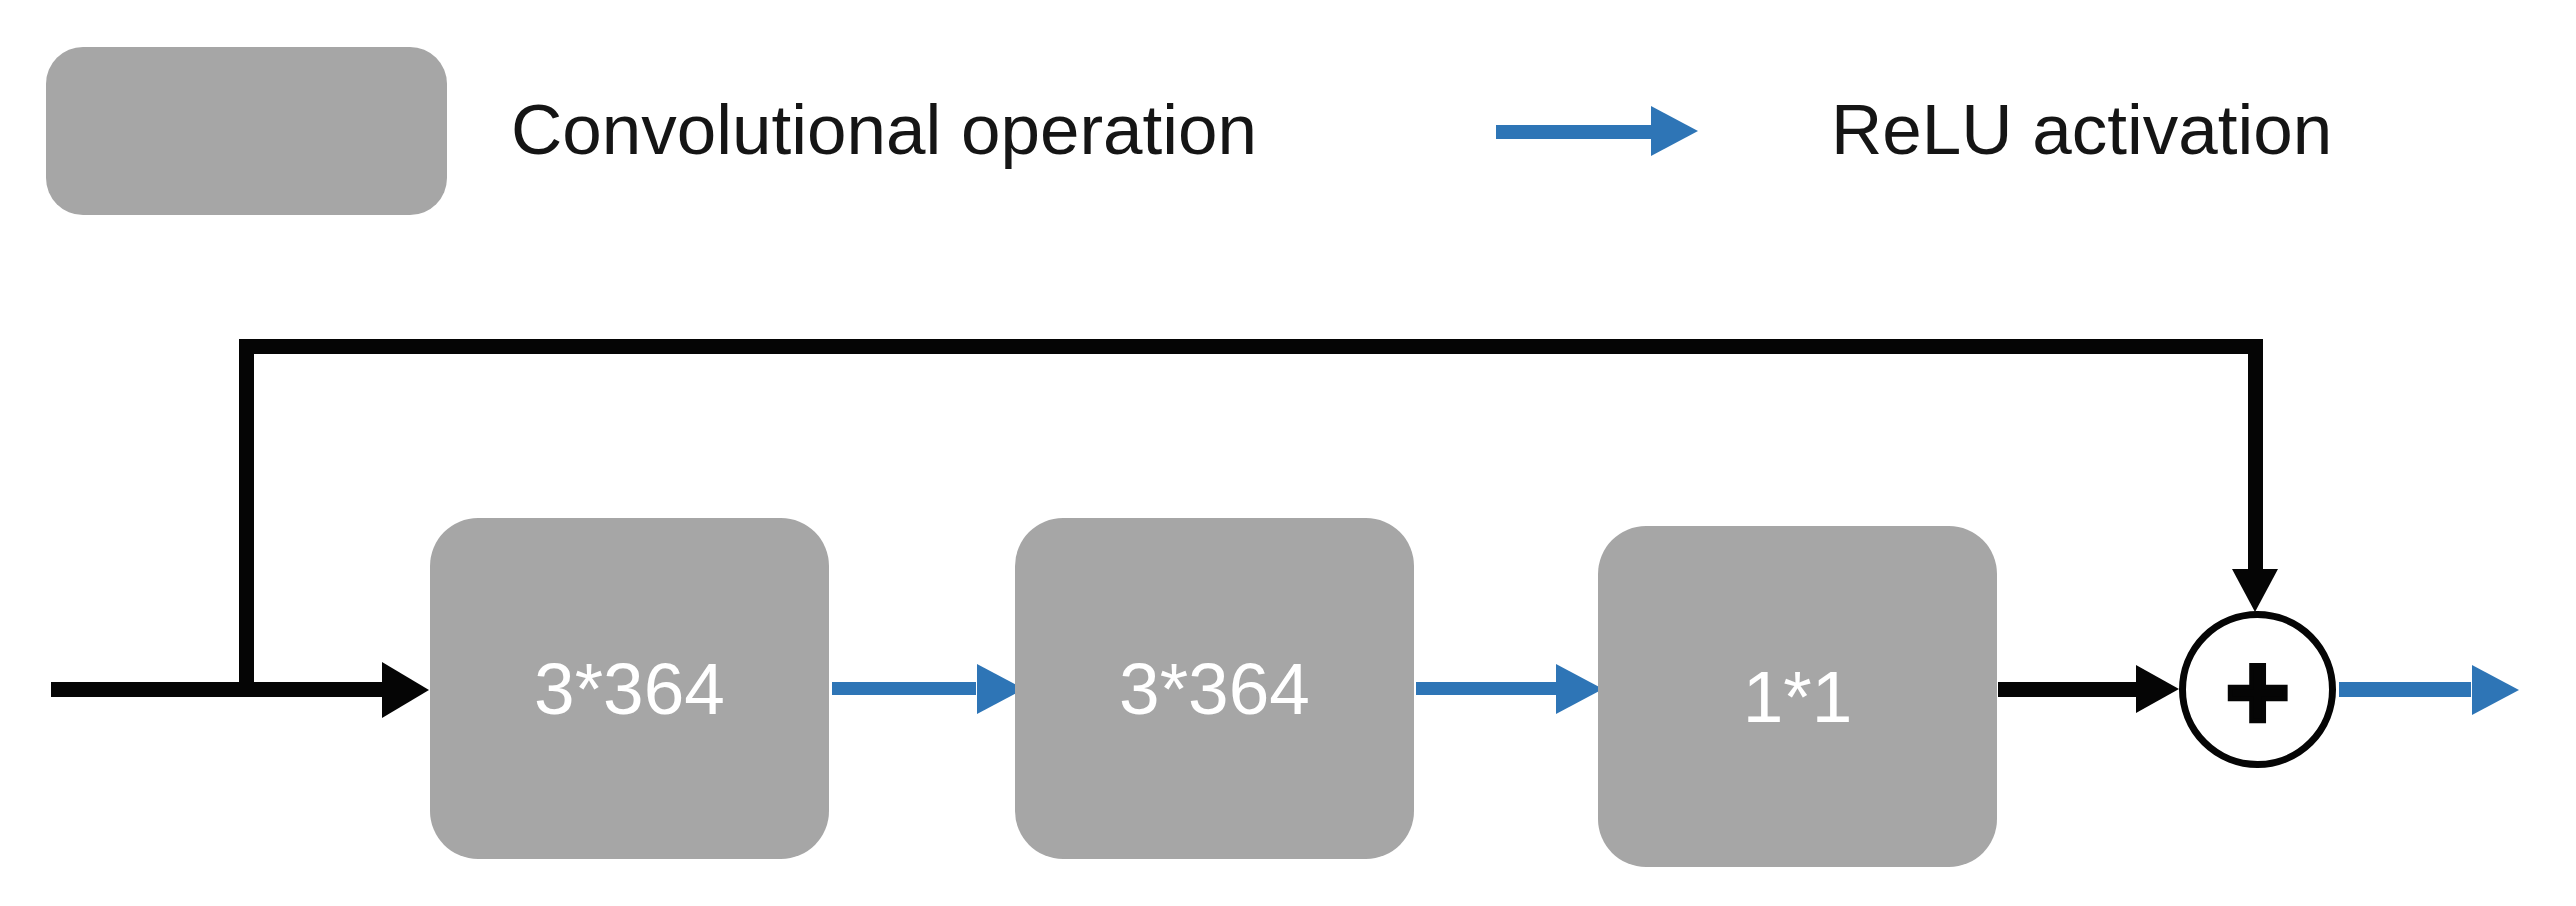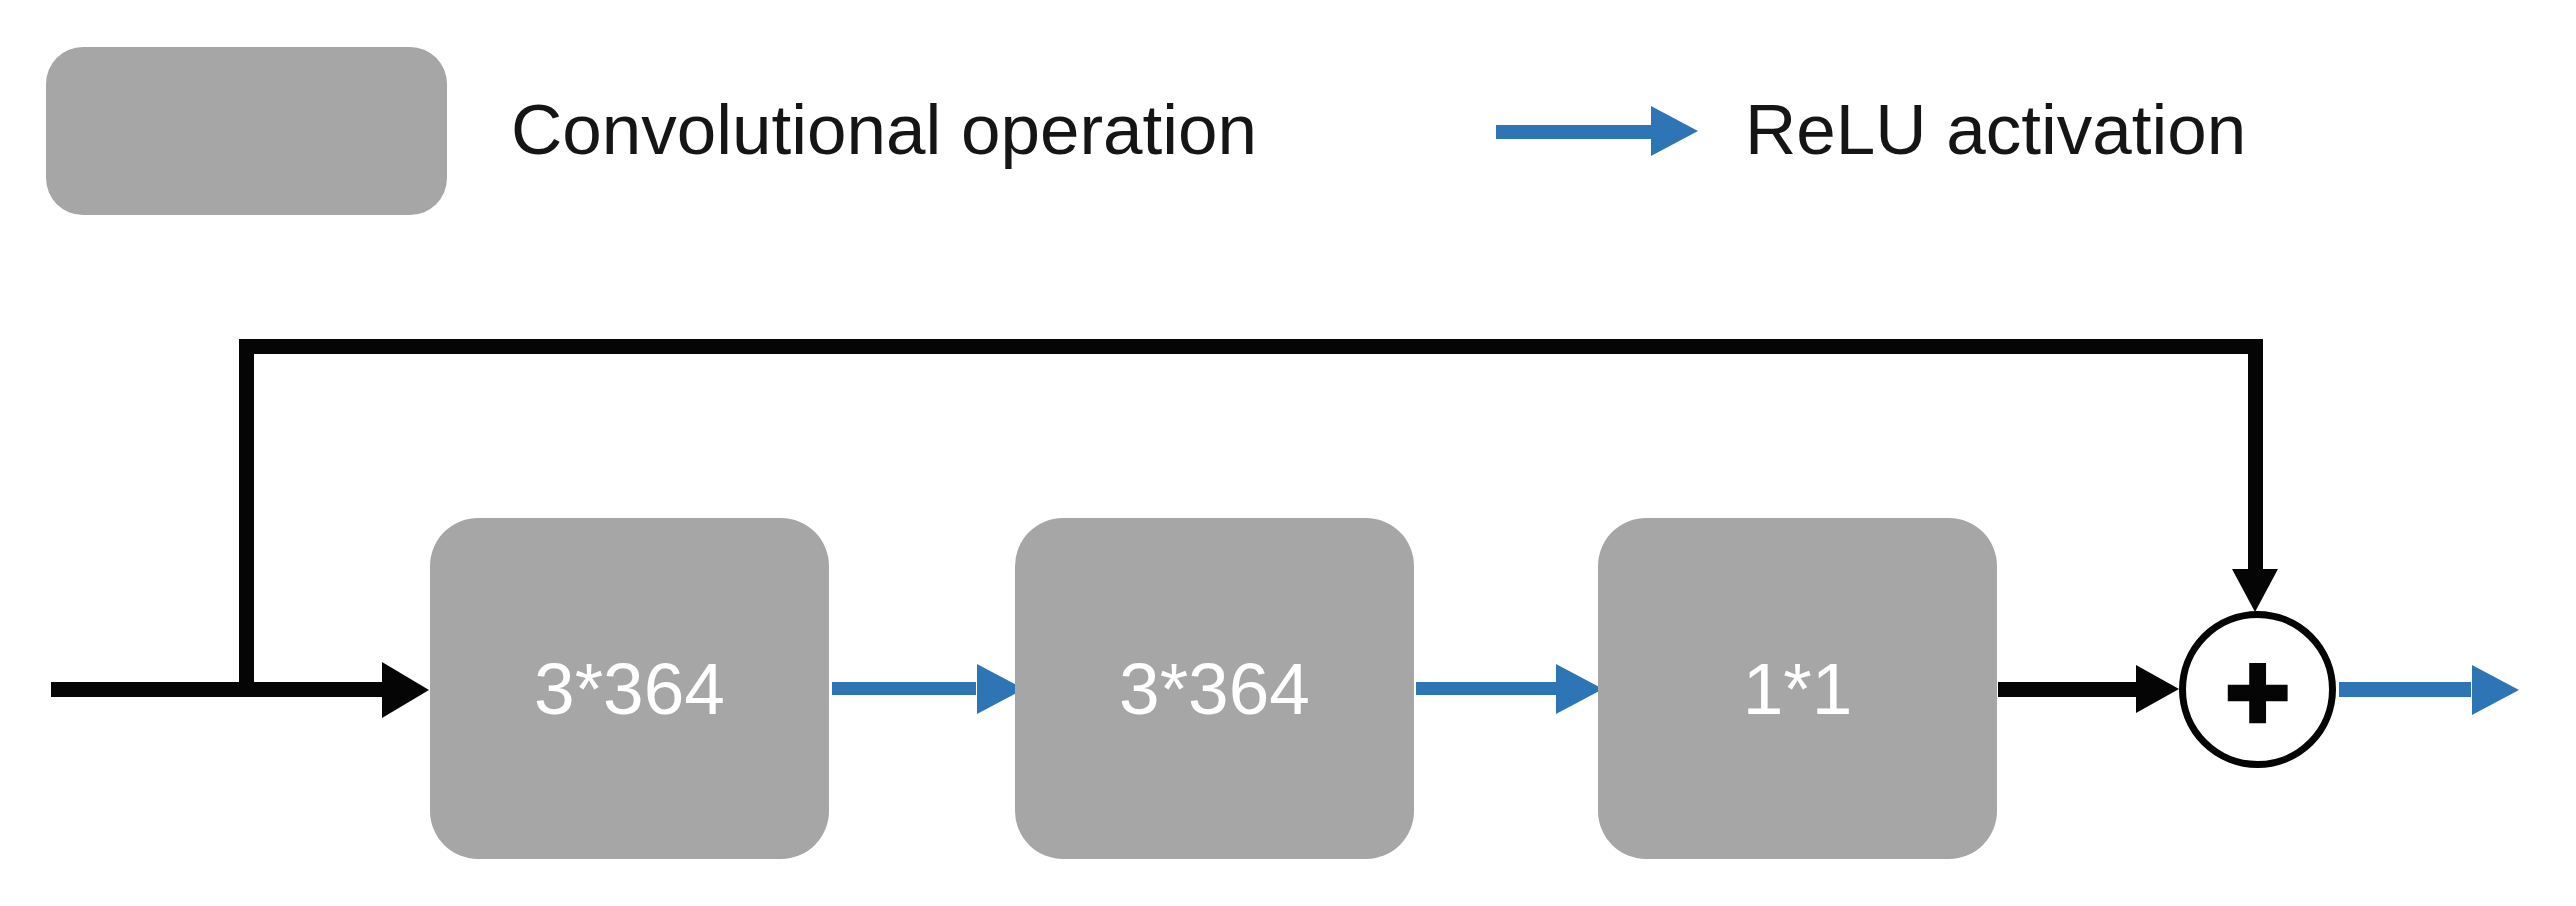--- a/index.html
+++ b/index.html
@@ -29,21 +29,21 @@
     top: 91px;
     height: 76px;
     display: flex;
     align-items: center;
     font-size: 71px;
     line-height: 1;
     color: #151515;
     white-space: nowrap;
   }
   .legend-label.conv { left: 511px; }
-  .legend-label.relu { left: 1745px; }
+  .legend-label.relu { left: 1831px; }
 
   
   .seg {
     position: absolute;
     background: #050505;
   }
   .seg.blue { background: #2e75b6; }
   .head {
     position: absolute;
     width: 0; height: 0;
@@ -81,21 +81,21 @@
     flex-direction: row;
     align-items: center;
     justify-content: center;
     color: #ffffff;
     font-size: 73px;
     line-height: 97px;
     text-align: center;
   }
   .conv-block.b1 { left: 430px; }
   .conv-block.b2 { left: 1015px; }
-  .conv-block.b3 { left: 1598px; }
+  .conv-block.b3 { left: 1598px; margin-top: 8px; }
 
   
   .sum-node {
     position: absolute;
     left: 2179px; top: 611px;
     width: 157px; height: 157px;
     box-sizing: border-box;
     background: #ffffff;
     border: 7.5px solid #050505;
     border-radius: 50%;

